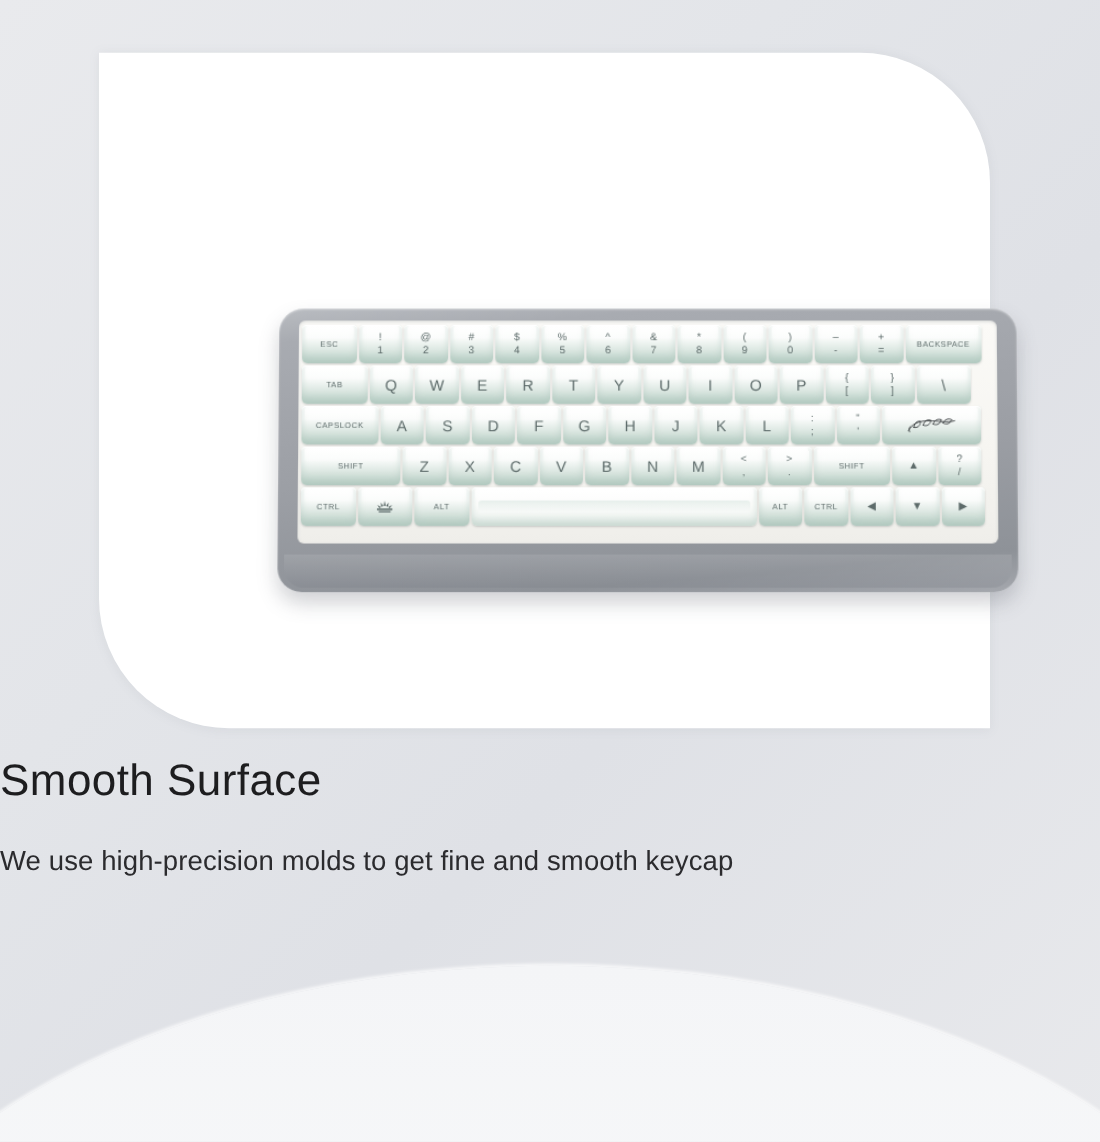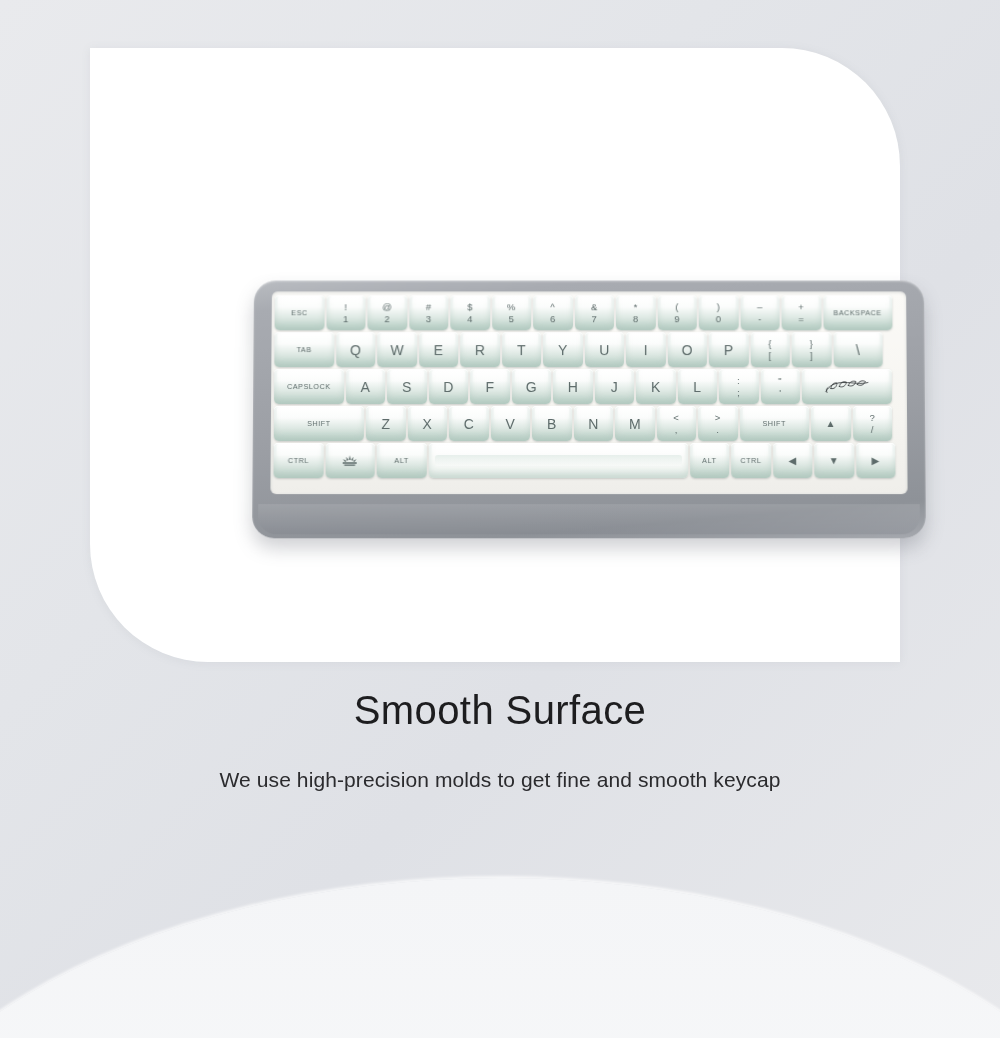--- a/index.html
+++ b/index.html
@@ -121,29 +121,29 @@
 
   
   .key.enter .leaf{ width:46px; height:18px; position:relative; z-index:3; }
 
   
   .key.logo .lotus{ width:18px; height:14px; position:relative; z-index:3; }
 
   
   .caption{
     position:absolute; left:0; right:0; top:690px;
-    text-align:center;
+    text-align:left;
   }
   .caption h1{
     font-size:40px; font-weight:400; color:#1d1d1f;
     letter-spacing:.4px; line-height:1;
   }
   .caption p{
     margin-top:34px;
-    font-size:21px; font-weight:400; color:#2b2b2e;
+    font-size:25px; font-weight:400; color:#2b2b2e;
     line-height:1.55; letter-spacing:.1px;
   }
 </style>
 </head>
 <body>
 
 <div class="bottom-swoosh"></div>
 
 <div class="hero-card">
   <div class="kb-wrap">

